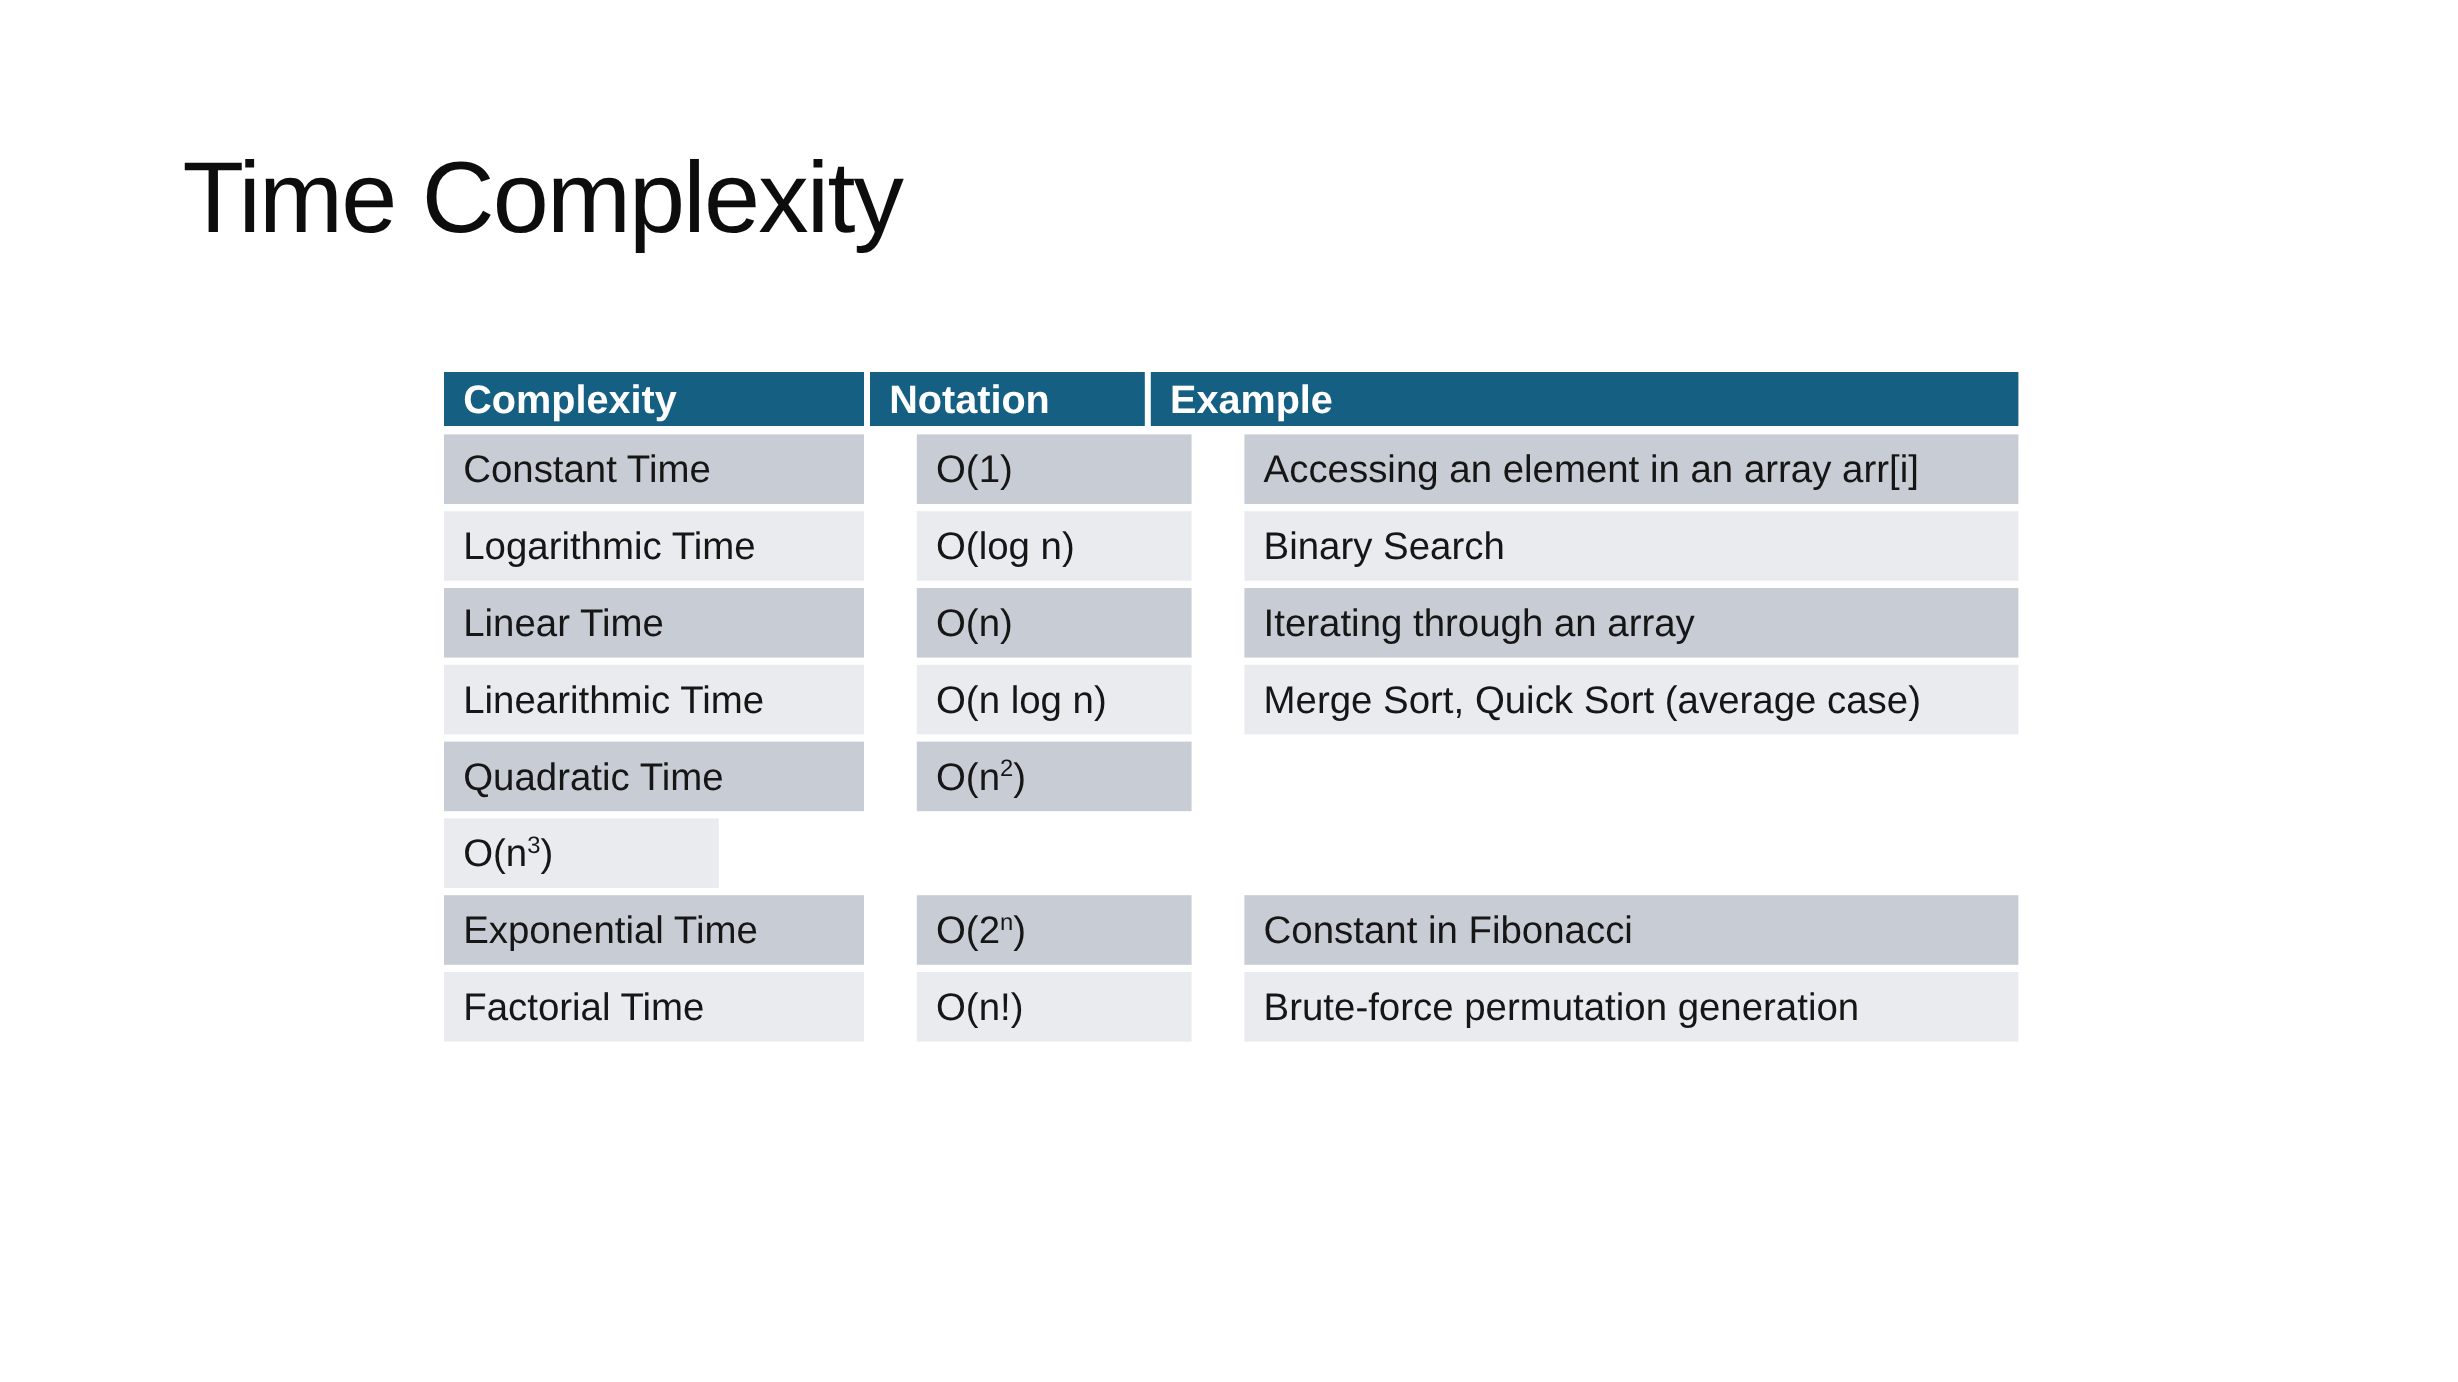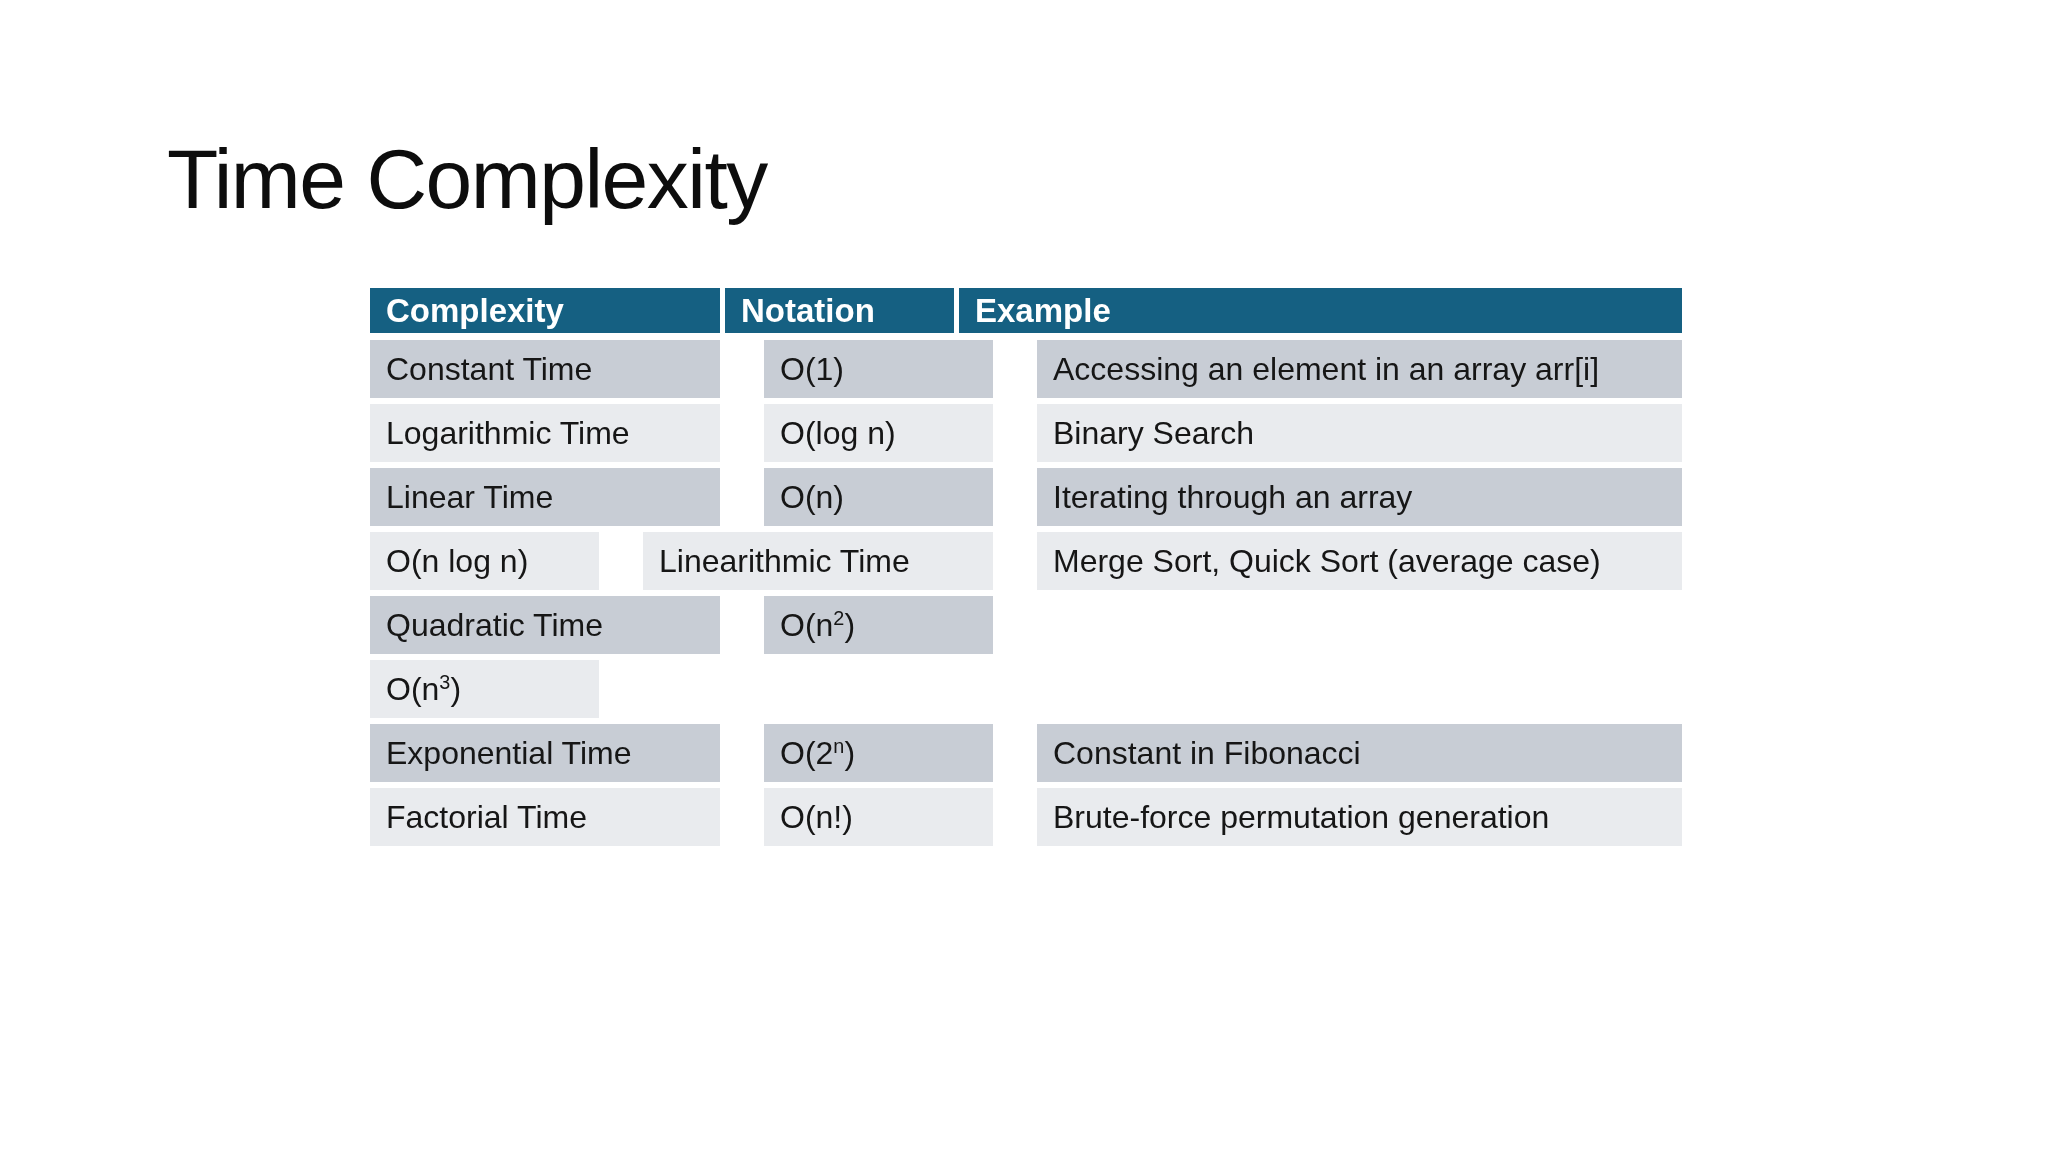--- a/index.html
+++ b/index.html
@@ -8,31 +8,31 @@
     width: 2048px;
     height: 1152px;
     background: #ffffff;
     overflow: hidden;
     font-family: "Liberation Sans", "DejaVu Sans", sans-serif;
   }
   .title {
     position: absolute;
     left: 152px;
     top: 116px;
-    margin: 15px;
+    margin: 0;
     font-size: 84px;
     font-weight: 400;
     letter-spacing: -1.5px;
     color: #0d0d0d;
     white-space: nowrap;
   }
   .ctable {
     position: absolute;
     left: 370px;
-    top: 288px;
+    top: 310px;
     width: 1312px;
   }
   .thead, .trow {
     display: flex;
     gap: 5px;
   }
   .thead {
     height: 45px;
     margin-bottom: 7px;
   }
@@ -100,22 +100,22 @@
     <div class="cell c3">Binary Search</div>
   </div>
 
   <div class="trow">
     <div class="cell c1">Linear Time</div>
     <div class="cell c2"><span>O(n)</span><span class="sup"></span><span></span></div>
     <div class="cell c3">Iterating through an array</div>
   </div>
 
   <div class="trow">
+    <div class="cell c1">Linearithmic Time</div>
     <div class="cell c2"><span>O(n log n)</span><span class="sup"></span><span></span></div>
-    <div class="cell c1">Linearithmic Time</div>
     <div class="cell c3">Merge Sort, Quick Sort (average case)</div>
   </div>
 
   <div class="trow">
     <div class="cell c1">Quadratic Time</div>
     <div class="cell c2"><span>O(n</span><span class="sup">2</span><span>)</span></div>
   </div>
 
   <div class="trow">
     <div class="cell c2"><span>O(n</span><span class="sup">3</span><span>)</span></div>

